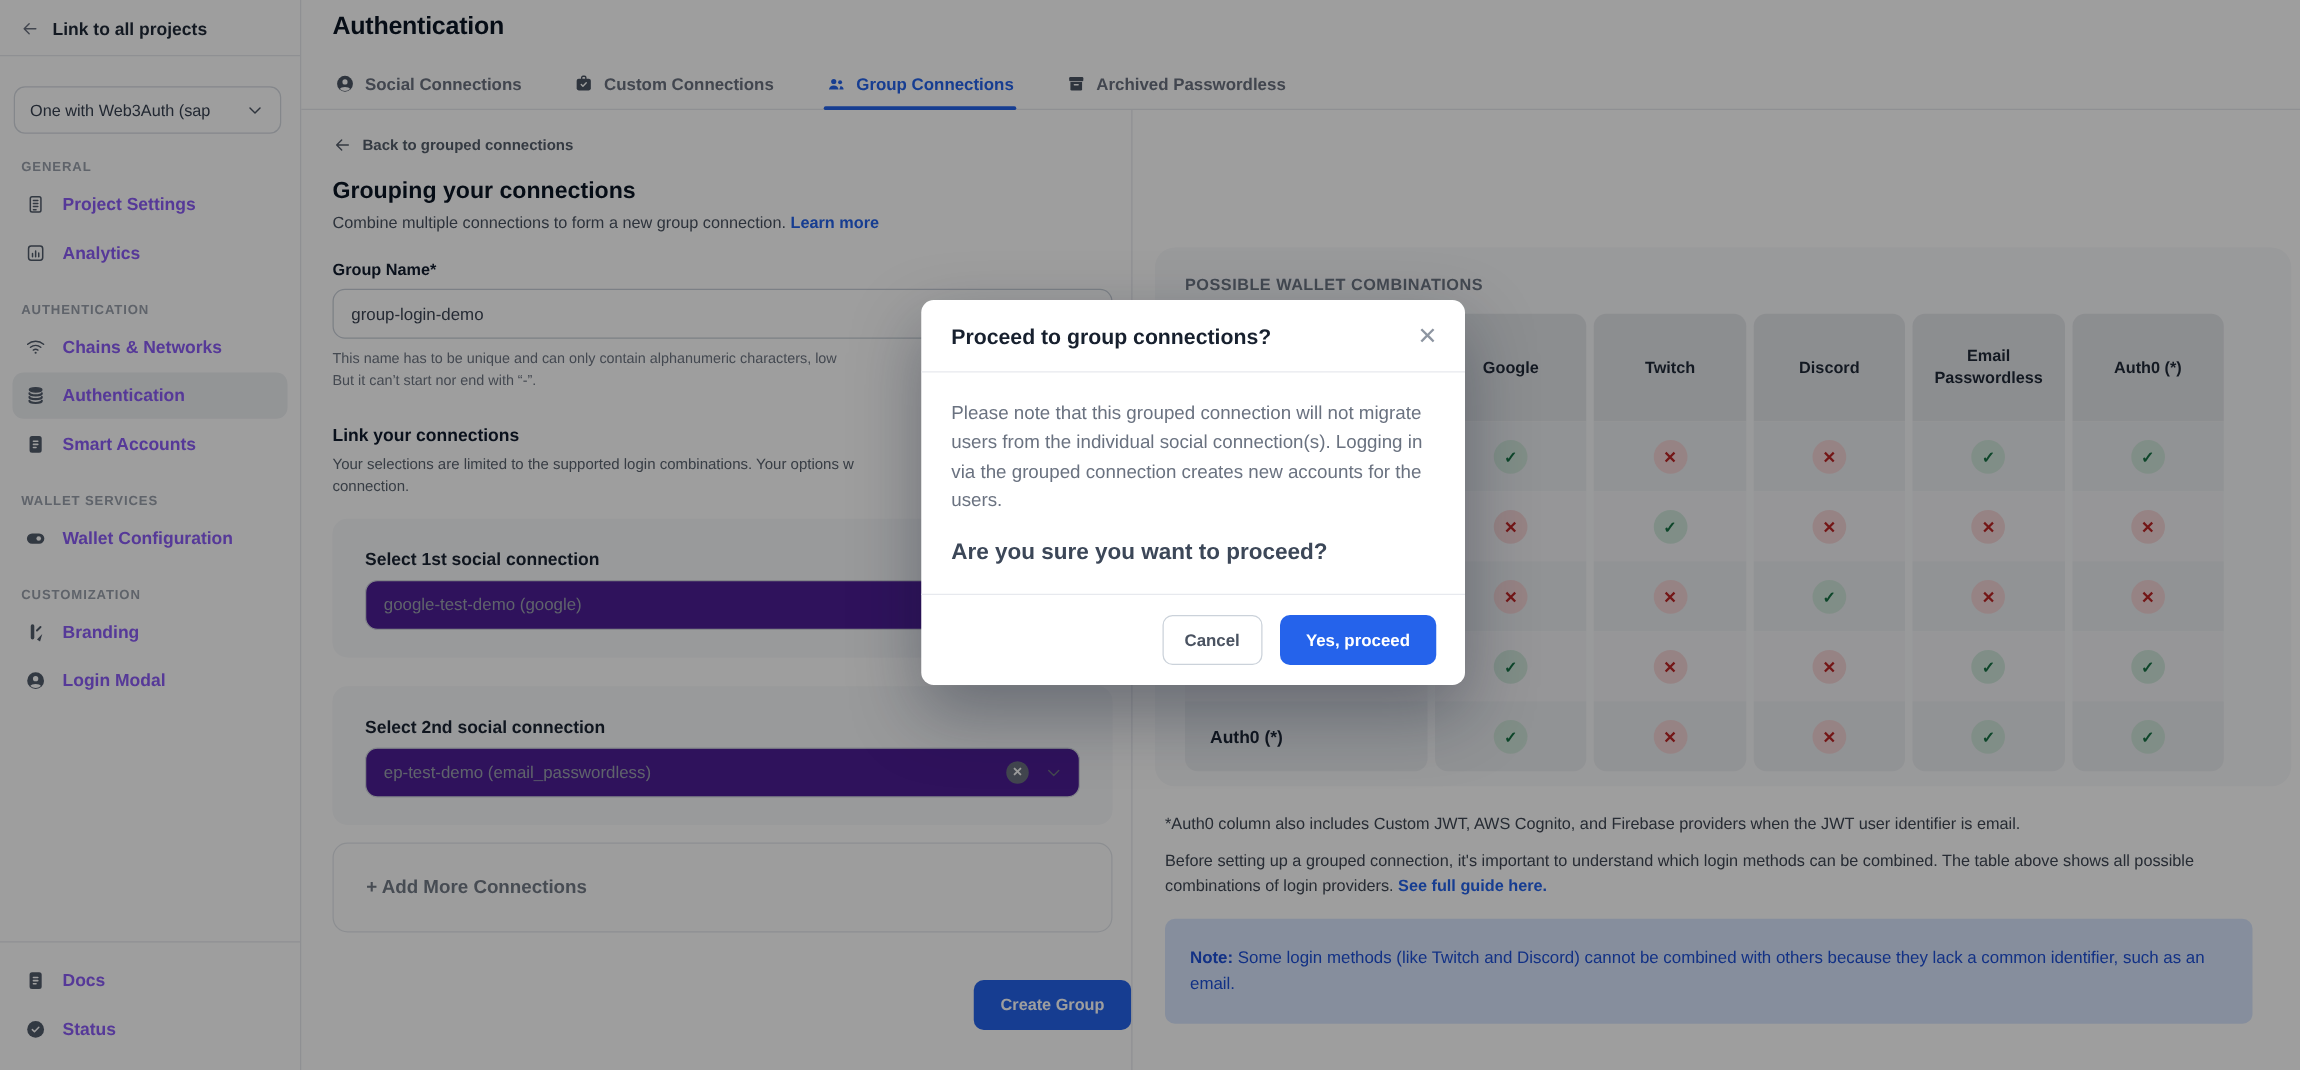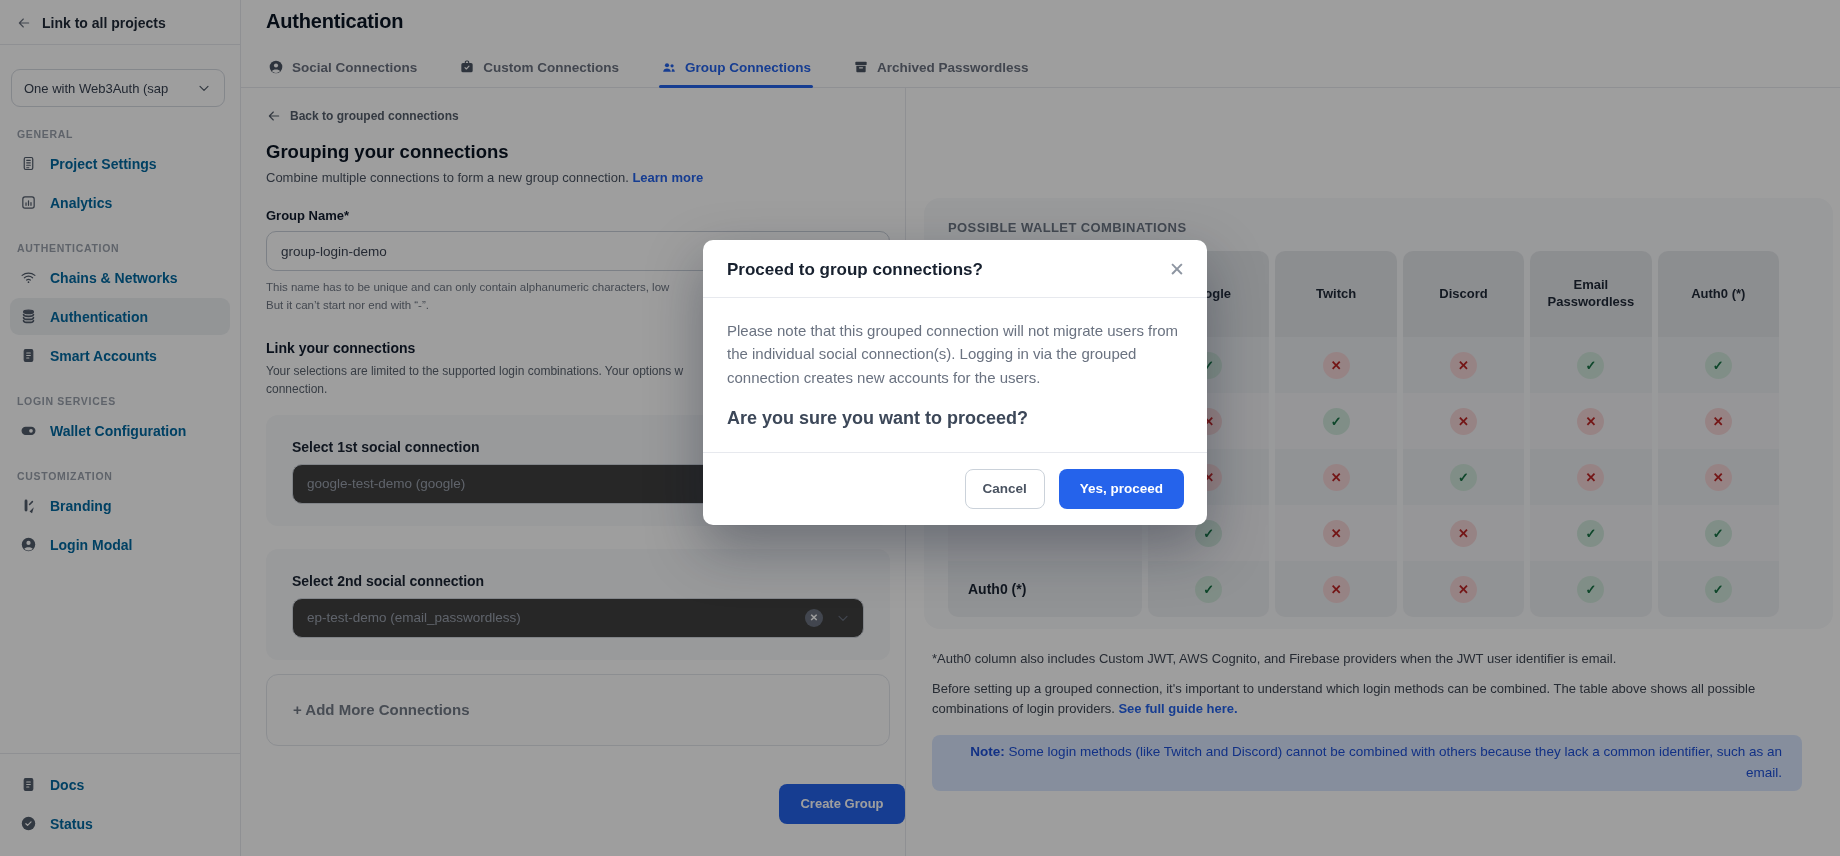--- a/index.html
+++ b/index.html
@@ -14,21 +14,21 @@
   .sidebar { width:241px; min-width:241px; background:#fff; border-right:1px solid #e7e9ee; display:flex; flex-direction:column; }
   .sb-back { display:flex; align-items:center; gap:10px; padding:15px 16px 13px 16px; font-weight:700; font-size:14px; color:#1f2937; cursor:pointer; }
   .sb-back .icon { color:#6b7280; display:flex; }
   .sb-divider { height:1px; background:#e7e9ee; }
   .sb-project { margin:24px 10px 0 11px; width:214px; height:38px; border:1px solid #d6dae1; border-radius:9px; background:#fff;
     display:flex; align-items:center; justify-content:space-between; padding:0 12px; font-size:13px; color:#374151; cursor:pointer; font-family:inherit; }
   .sb-project .val { white-space:nowrap; overflow:hidden; }
   .sb-project .icon { color:#4b5563; display:flex; margin-left:6px; }
   .sb-nav { flex:1; padding:0 10px; overflow:hidden; }
   .sb-section-label { margin:21px 0 5px 7px; font-size:10.5px; font-weight:700; color:#9aa1ac; letter-spacing:.7px; }
-  .sb-item { display:flex; align-items:center; gap:13px; padding:10px 10px; margin-bottom:2px; border-radius:9px; font-size:14px; font-weight:600; color:#0369a1; cursor:pointer; }
+  .sb-item { display:flex; align-items:flex-start; gap:13px; padding:10px 10px; margin-bottom:2px; border-radius:9px; font-size:14px; font-weight:600; color:#8b5cf6; cursor:pointer; }
   .sb-item .icon { color:#525c6b; display:flex; width:17px; justify-content:center; }
   .sb-item.active { background:#eef0f3; }
   .sb-footer { padding:0 10px 12px; }
   .sb-footer .sb-divider { margin:0 -10px 12px; }
 
   .icon svg { display:block; }
 
   
   .main { flex:1; display:flex; flex-direction:column; min-width:0; }
   .page-title { margin:10px 0 0 25px; font-size:20px; font-weight:700; color:#0b1524; letter-spacing:-.2px; }
@@ -51,21 +51,21 @@
   .form-sub a { color:var(--link,#2563eb); font-weight:600; text-decoration:none; cursor:pointer; }
   .field-label { margin-top:23px; font-size:13px; font-weight:700; color:#111c2e; }
   .text-input { margin-top:8px; width:624px; height:40px; border:1px solid #c9cfd8; border-radius:10px; background:#fff;
     font-size:13.5px; color:#3c4554; padding:12px 14px; font-family:inherit; outline:none; display:block; }
   .help { margin-top:8px; font-size:11.5px; color:#6e7683; line-height:1.55; }
   .section-h { margin-top:25px; font-size:14px; font-weight:700; color:#111c2e; }
   .section-sub { margin-top:6px; font-size:12px; color:#5b6470; line-height:1.5; }
   .select-card { margin-top:17px; background:#f7f8fa; border-radius:12px; padding:24px 26px 22px; width:624px; }
   .select-card + .select-card { margin-top:23px; }
   .select-card .lbl { font-size:14px; font-weight:700; color:#1a2433; }
-  .select-box { margin-top:9px; height:40px; background:#404040; border:1px solid #d2d7de; border-radius:10px;
+  .select-box { margin-top:9px; height:40px; background:#4c1d95; border:1px solid #d2d7de; border-radius:10px;
     display:flex; align-items:center; padding:0 12px 0 14px; color:#9aa1ad; font-size:13.5px; cursor:pointer; }
   .select-box .val { flex:1; white-space:nowrap; overflow:hidden; }
   .xcirc { width:18px; height:18px; border-radius:50%; background:#6b7280; color:#fff; font-size:10px; font-weight:700;
     display:flex; align-items:center; justify-content:center; cursor:pointer; flex:none; }
   .select-box .chev { color:#6b7280; display:flex; margin-left:12px; }
   .add-more { margin-top:14px; width:624px; height:72px; border:1px solid #e3e6eb; background:#fdfdfe; border-radius:12px;
     display:flex; align-items:center; padding:0 26px; color:#737b87; font-size:15px; font-weight:600; cursor:pointer; }
   .create-btn { margin-top:38px; margin-left:auto; display:block; width:126px; height:40px; border:none; border-radius:8px;
     background:var(--accent,#2563eb); color:#fff; font-size:13px; font-weight:600; font-family:inherit; cursor:pointer; }
 
@@ -81,26 +81,26 @@
   .td.even { background:#f2f3f6; }
   .td.last { border-radius:0 0 10px 10px; }
   .td.label-td { justify-content:flex-start; padding-left:20px; font-size:14px; font-weight:700; color:#1a2433; }
   .mark { width:27px; height:27px; border-radius:50%; display:flex; align-items:center; justify-content:center; font-size:13px; font-weight:700; }
   .mark.yes { background:var(--check-bg,#cfe6da); color:var(--check-green,#177245); }
   .mark.no { background:var(--cross-bg,#f2d4d6); color:var(--cross-red,#bb2525); }
 
   .footnote { margin:22px 0 0 8px; font-size:13px; color:#3f4754; }
   .guide { margin:13px 0 0 8px; font-size:13px; color:#3f4754; line-height:1.55; max-width:872px; }
   .guide a { color:var(--link,#2563eb); font-weight:600; text-decoration:none; cursor:pointer; }
-  .note-box { margin:16px 0 0 8px; max-width:870px; background:var(--note-bg,#d9e6fd); border-radius:8px; padding:7px 20px;
-    color:var(--note-text,#1d4fd7); font-size:13.5px; line-height:1.55;text-align:right; }
+  .note-box { margin:16px 0 0 8px; max-width:870px; background:var(--note-bg,#d9e6fd); border-radius:8px; padding:21px 20px;
+    color:var(--note-text,#1d4fd7); font-size:13.5px; line-height:1.55; }
 
   
   .backdrop { position:absolute; inset:0; background:rgba(0,0,0,.38); z-index:40; }
-  .modal { position:absolute; left:703px; top:240px; width:504px; background:#fff; border-radius:10px; z-index:50;
+  .modal { position:absolute; left:737px; top:240px; width:435px; background:#fff; border-radius:10px; z-index:50;
     box-shadow:0 22px 55px rgba(15,23,42,.35); }
   .modal-head { display:flex; align-items:flex-start; justify-content:space-between; padding:20px 20px 17px 24px; border-bottom:1px solid #e7e9ee; }
   .modal-title { font-size:17px; font-weight:700; color:#17202e; }
   .modal-close { color:#8d95a1; font-size:19px; line-height:1; cursor:pointer; padding:0 2px; }
   .modal-body { padding:21px 24px 23px; }
   .modal-text { font-size:15px; color:#6a7280; line-height:1.55; }
   .modal-q { margin-top:19px; font-size:18px; font-weight:700; color:#3c4758; }
   .modal-foot { border-top:1px solid #e7e9ee; padding:16px 23px; display:flex; justify-content:flex-end; gap:14px; }
   .btn-cancel { min-width:80px; height:40px; border:1px solid #cbd2da; border-radius:8px; background:#fff; color:#4a5361;
     font-size:13.5px; font-weight:600; font-family:inherit; cursor:pointer; }
@@ -173,21 +173,21 @@
         </div>
         <div class="sb-item">
           <span class="icon">
             <svg viewBox="0 0 24 24" width="17" height="17" fill="none" stroke="currentColor" stroke-width="1.7" stroke-linecap="round" stroke-linejoin="round">
               <rect x="6" y="3.5" width="12" height="17" rx="2" fill="currentColor"></rect>
               <path d="M9.5 8.5h5M9.5 12h5M9.5 15.5h3" stroke="#fff"></path>
             </svg>
           </span>
           <span>Smart Accounts</span>
         </div>
-        <div class="sb-section-label">LOGIN SERVICES</div>
+        <div class="sb-section-label">WALLET SERVICES</div>
         <div class="sb-item">
           <span class="icon">
             <svg viewBox="0 0 24 24" width="17" height="17" fill="none" stroke="currentColor" stroke-width="1.7" stroke-linecap="round" stroke-linejoin="round">
               <rect x="3" y="7.5" width="18" height="10" rx="5" fill="currentColor"></rect>
               <circle cx="15.5" cy="12.5" r="2.6" fill="#fff" stroke="none"></circle>
             </svg>
           </span>
           <span>Wallet Configuration</span>
         </div>
         <div class="sb-section-label">CUSTOMIZATION</div>

